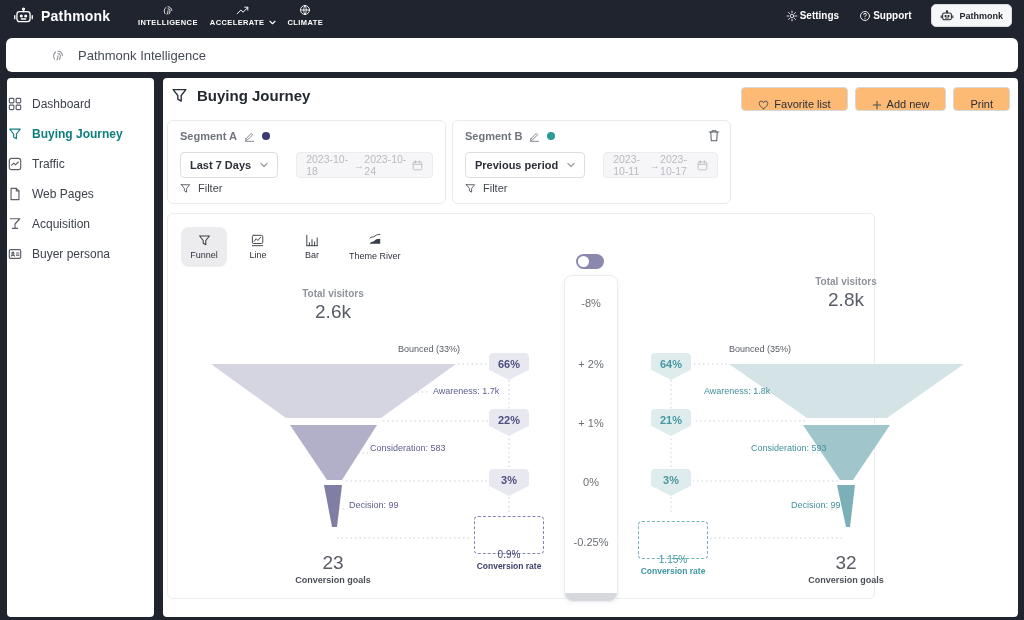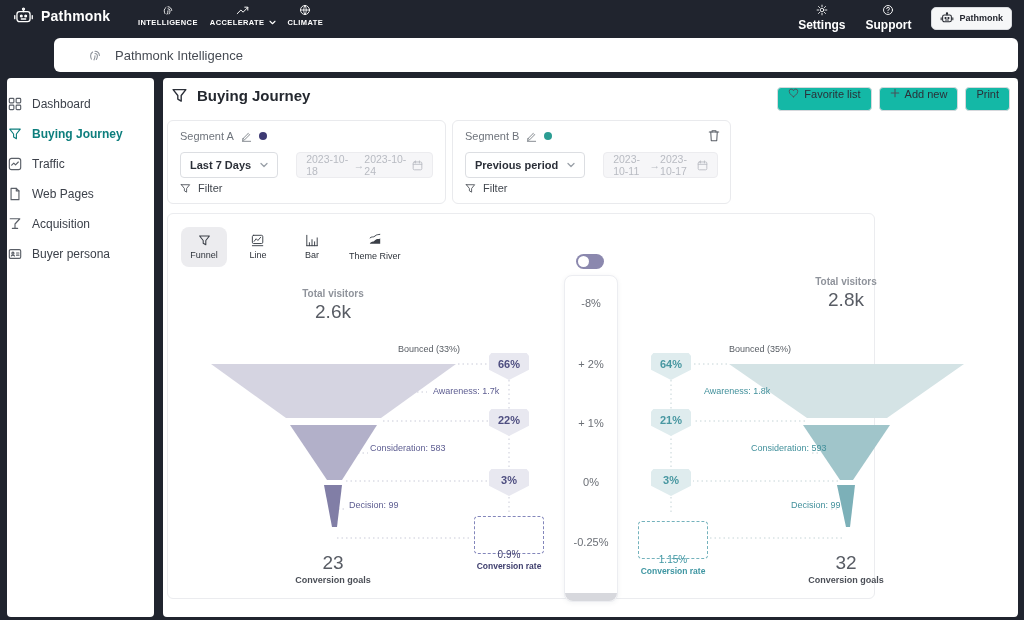--- a/index.html
+++ b/index.html
@@ -14,45 +14,45 @@
   svg.ic { display:block; fill:none; stroke:currentColor; stroke-width:1.3; stroke-linecap:round; stroke-linejoin:round; }
 
   
   .topnav { position:absolute; top:0; left:0; right:0; height:34px; color:#fff; }
   .brand { position:absolute; left:13px; top:7px; display:flex; align-items:center; gap:7px; }
   .brand-name { font-size:14px; font-weight:600; letter-spacing:.2px; }
   .nav-menus { position:absolute; left:138px; top:4px; display:flex; gap:12px; }
   .nav-item { display:flex; flex-direction:column; align-items:center; gap:2px; font-size:7.5px; font-weight:700; letter-spacing:.4px; cursor:pointer; }
   .nav-item .with-chev { display:flex; align-items:center; gap:4px; }
   .nav-right { position:absolute; right:12px; top:4px; display:flex; align-items:center; gap:20px; }
-  .nav-mini { display:flex; flex-direction:column; align-items:center; gap:2px; font-size:12px; font-weight:600; }
+  .nav-mini { display:flex; flex-direction:row; align-items:center; gap:2px; font-size:10px; font-weight:600; }
   .account-btn { background:#f6f7f8; border:1px solid #d8dade; border-radius:5px; height:23px; padding:0 8px; display:flex; align-items:center; gap:5px; color:#23262e; font-size:9px; font-weight:700; }
 
   
   .crumbbar { position:absolute; left:6px; right:6px; top:38px; height:34px; background:#fff; border-radius:6px;
-    display:flex; align-items:center; padding-left:34px; gap:13px; color:#464b53; font-size:13px;margin-left:48px; }
+    display:flex; align-items:center; padding-left:45px; gap:13px; color:#464b53; font-size:13px; }
 
   
   .sidebar { position:absolute; left:7px; top:78px; width:147px; bottom:3px; background:#fff; border-radius:4px; padding-top:11px; }
   .side-item { height:30px; display:flex; align-items:center; gap:10px; padding-left:1px; font-size:12px; color:#3c414a; cursor:pointer; }
   .side-item .sic { color:#5a5f67; width:14px; }
   .side-item.active { color:#0d7e7d; font-weight:600; }
   .side-item.active .sic { color:#0d7e7d; }
 
   
   .main { position:absolute; left:163px; top:78px; right:6px; bottom:3px; background:#fff; border-radius:4px; }
   .page-title { position:absolute; left:8px; top:9px; display:flex; align-items:center; gap:9px; font-size:15px; font-weight:600; color:#24282f; }
   .header-buttons { position:absolute; right:8px; top:9px; display:flex; gap:7px; }
-  .btn { height:24px; border:1px solid #d6d8dc; border-radius:4px; background:#14b8a6; font-size:11px; color:#2b2f38;
-    padding:0 10px; display:flex; align-items:flex-start; gap:5px; cursor:pointer; }
+  .btn { height:24px; border:1px solid #d6d8dc; border-radius:4px; background:#fdba74; font-size:11px; color:#2b2f38;
+    padding:0 16px; display:flex; align-items:flex-end; gap:5px; cursor:pointer; }
 
   
   .segment-card { position:absolute; top:42px; height:84px; width:279px; border:1px solid #e9eaed; border-radius:6px; background:#fff; }
   .seg-a { left:4px; } .seg-b { left:289px; }
-  .seg-head { position:absolute; top:9px; left:12px; display:flex; gap:7px; align-items:center; font-size:11px; color:#6f747c; }
+  .seg-head { position:absolute; top:9px; left:12px; display:flex; gap:7px; align-items:center; font-size:11px; color:#6f747c;font-weight:bold; }
   .seg-dot { width:8px; height:8px; border-radius:50%; }
   .dot-indigo { background:#3d3a73; } .dot-teal { background:#2b9d93; }
   .seg-controls { position:absolute; top:31px; left:12px; right:12px; height:26px; display:flex; gap:18px; }
   .seg-select { border:1px solid #dcdee2; border-radius:4px; display:flex; align-items:center; gap:9px; padding:0 9px;
     font-size:11px; font-weight:600; color:#2b2f38; background:#fff; cursor:pointer; white-space:nowrap; }
   .seg-select .chev { color:#9aa0a8; }
   .seg-dates { flex:1; background:#f6f6f8; border:1px solid #ececef; border-radius:4px; display:flex; align-items:center;
     justify-content:space-between; padding:0 9px; font-size:10.5px; color:#b8bbc2; }
   .seg-filter { position:absolute; bottom:9px; left:12px; display:flex; gap:7px; font-size:11px; color:#41464e; align-items:flex-end; cursor:pointer; }
   .trash-btn { position:absolute; right:10px; top:8px; color:#595e66; cursor:pointer; }

